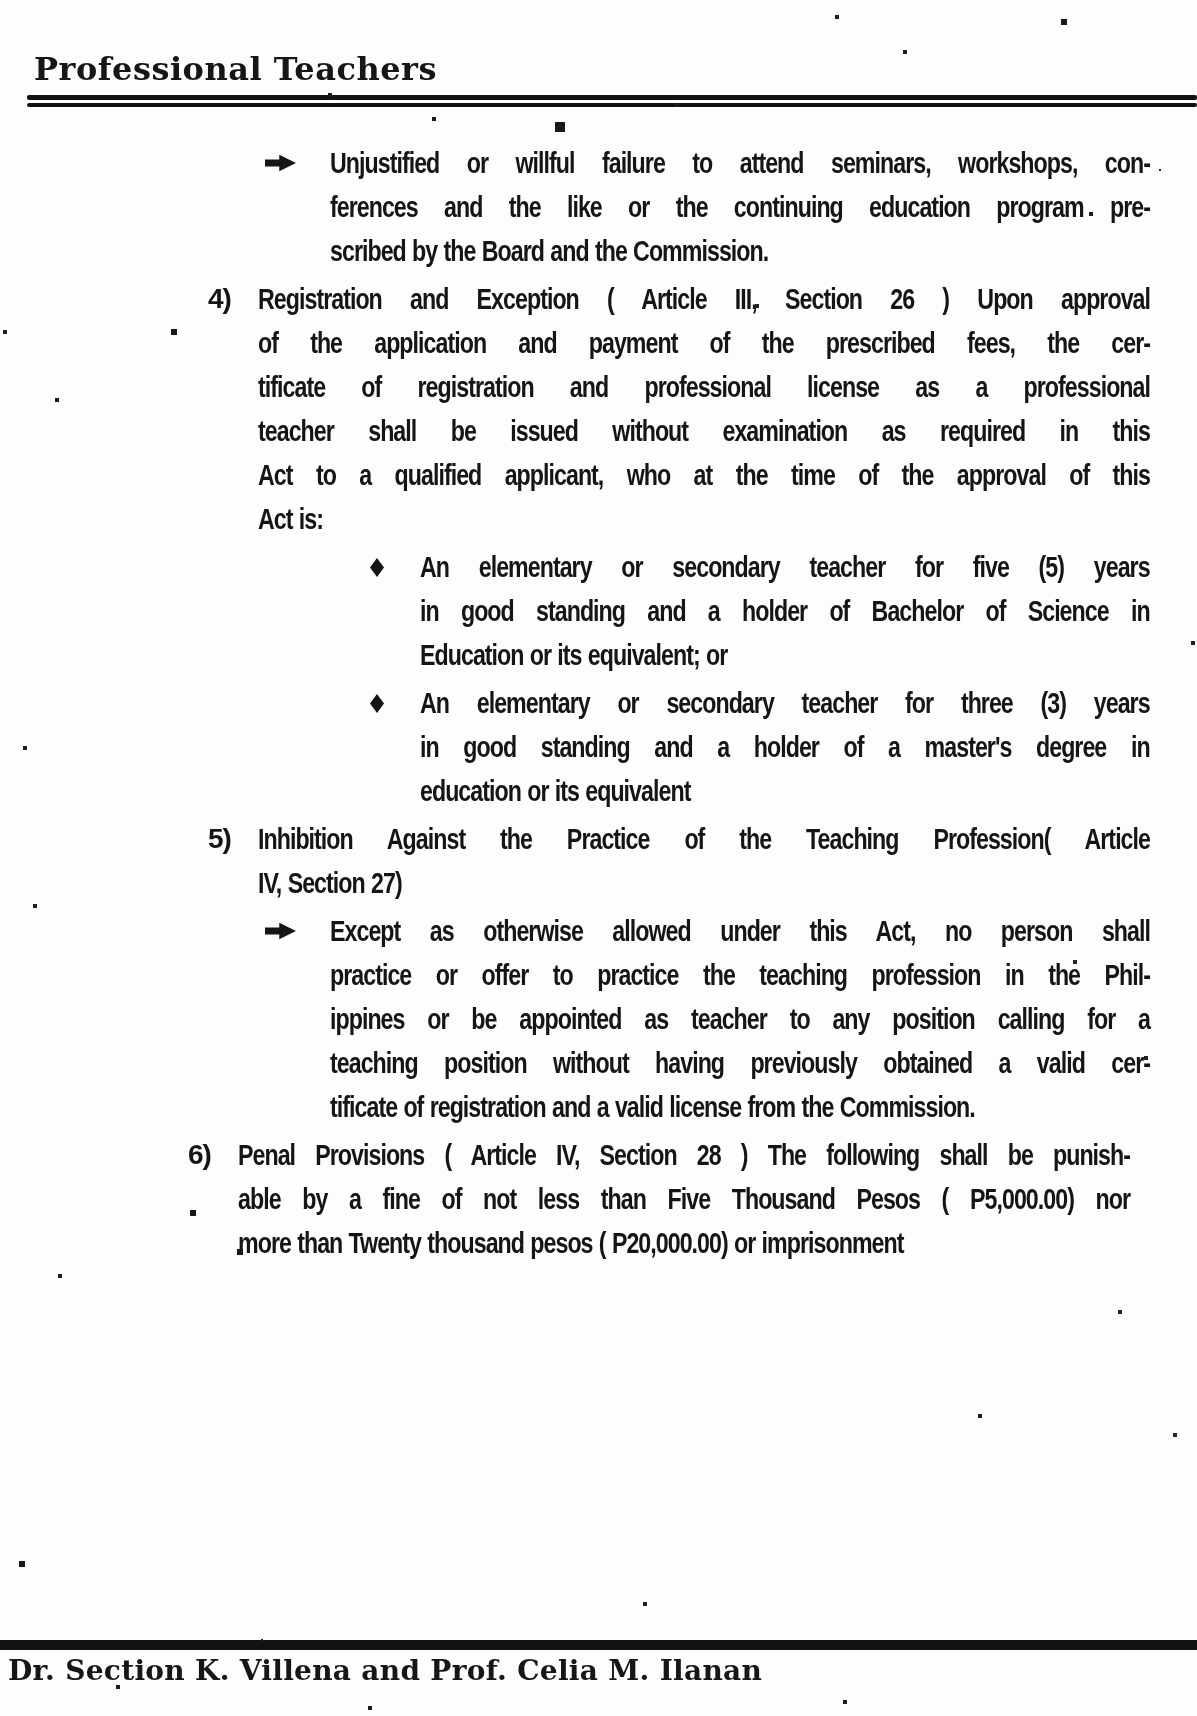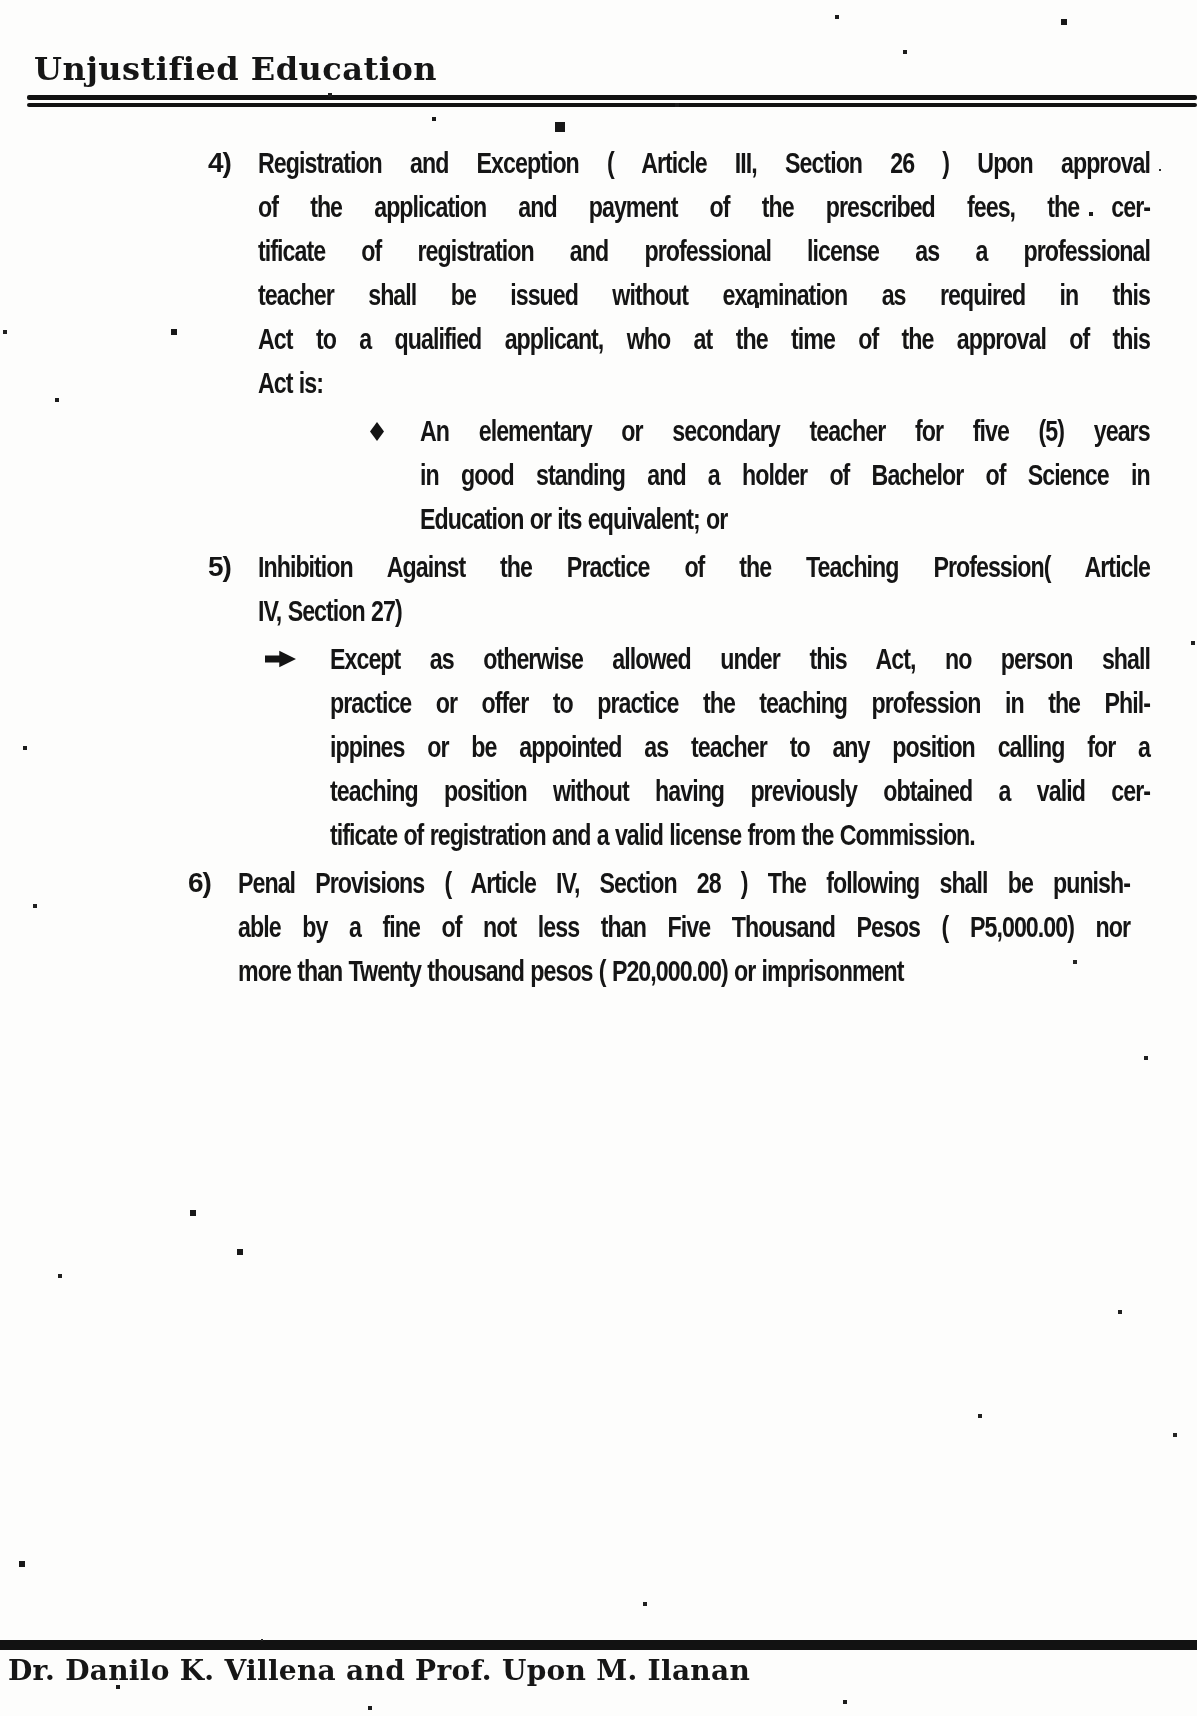--- a/index.html
+++ b/index.html
@@ -115,28 +115,36 @@
       262px 1640px 0 1px #2a2a2a,
       1160px 170px 0 1px #2a2a2a,
       330px 95px 0 2px #1c1c1c;
   }
 </style>
 </head>
 <body>
 
 <div class="page">
 
-  <div class="page-title">Unjustified Education</div>
+  <div class="page-title">Professional Teachers</div>
   <div class="rule-top">
     <div class="r1"></div>
     <div class="r2"></div>
   </div>
 
   <div class="content">
 
+    <div class="item arrow">
+      <span class="marker-arrow"></span>
+      <div class="txt">
+        <div class="line">Unjustified or willful failure to attend seminars, workshops, con-</div>
+        <div class="line">ferences and the like or the continuing education program pre-</div>
+        <div class="line last">scribed by the Board and the Commission.</div>
+      </div>
+    </div>
 
     <div class="item numbered">
       <span class="marker-num">4)</span>
       <div class="txt">
         <div class="line">Registration and Exception ( Article III, Section 26 ) Upon approval</div>
         <div class="line">of the application and payment of the prescribed fees, the cer-</div>
         <div class="line">tificate of registration and professional license as a professional</div>
         <div class="line">teacher shall be issued without examination as required in this</div>
         <div class="line">Act to a qualified applicant, who at the time of the approval of this</div>
         <div class="line last">Act is:</div>
@@ -148,20 +156,28 @@
 
     <div class="item diamond">
       <span class="marker-diamond"></span>
       <div class="txt">
         <div class="line">An elementary or secondary teacher for five (5) years</div>
         <div class="line">in good standing and a holder of Bachelor of Science in</div>
         <div class="line last">Education or its equivalent; or</div>
       </div>
     </div>
 
+    <div class="item diamond">
+      <span class="marker-diamond"></span>
+      <div class="txt">
+        <div class="line">An elementary or secondary teacher for three (3) years</div>
+        <div class="line">in good standing and a holder of a master's degree in</div>
+        <div class="line last">education or its equivalent</div>
+      </div>
+    </div>
 
     <div class="item numbered">
       <span class="marker-num">5)</span>
       <div class="txt">
         <div class="line">Inhibition Against the Practice of the Teaching Profession( Article</div>
         <div class="line last">IV, Section 27)</div>
       </div>
     </div>
 
     <div class="item arrow">
@@ -180,16 +196,16 @@
       <div class="txt">
         <div class="line">Penal Provisions ( Article IV, Section 28 ) The following shall be punish-</div>
         <div class="line">able by a fine of not less than Five Thousand Pesos ( P5,000.00) nor</div>
         <div class="line last">more than Twenty thousand pesos ( P20,000.00) or imprisonment</div>
       </div>
     </div>
 
   </div>
 
   <div class="rule-bottom"></div>
-  <div class="footer-authors">Dr. Danilo K. Villena and Prof. Upon M. Ilanan</div>
+  <div class="footer-authors">Dr. Section K. Villena and Prof. Celia M. Ilanan</div>
 
   <div class="specks"></div>
 </div>
 
 </body></html>

